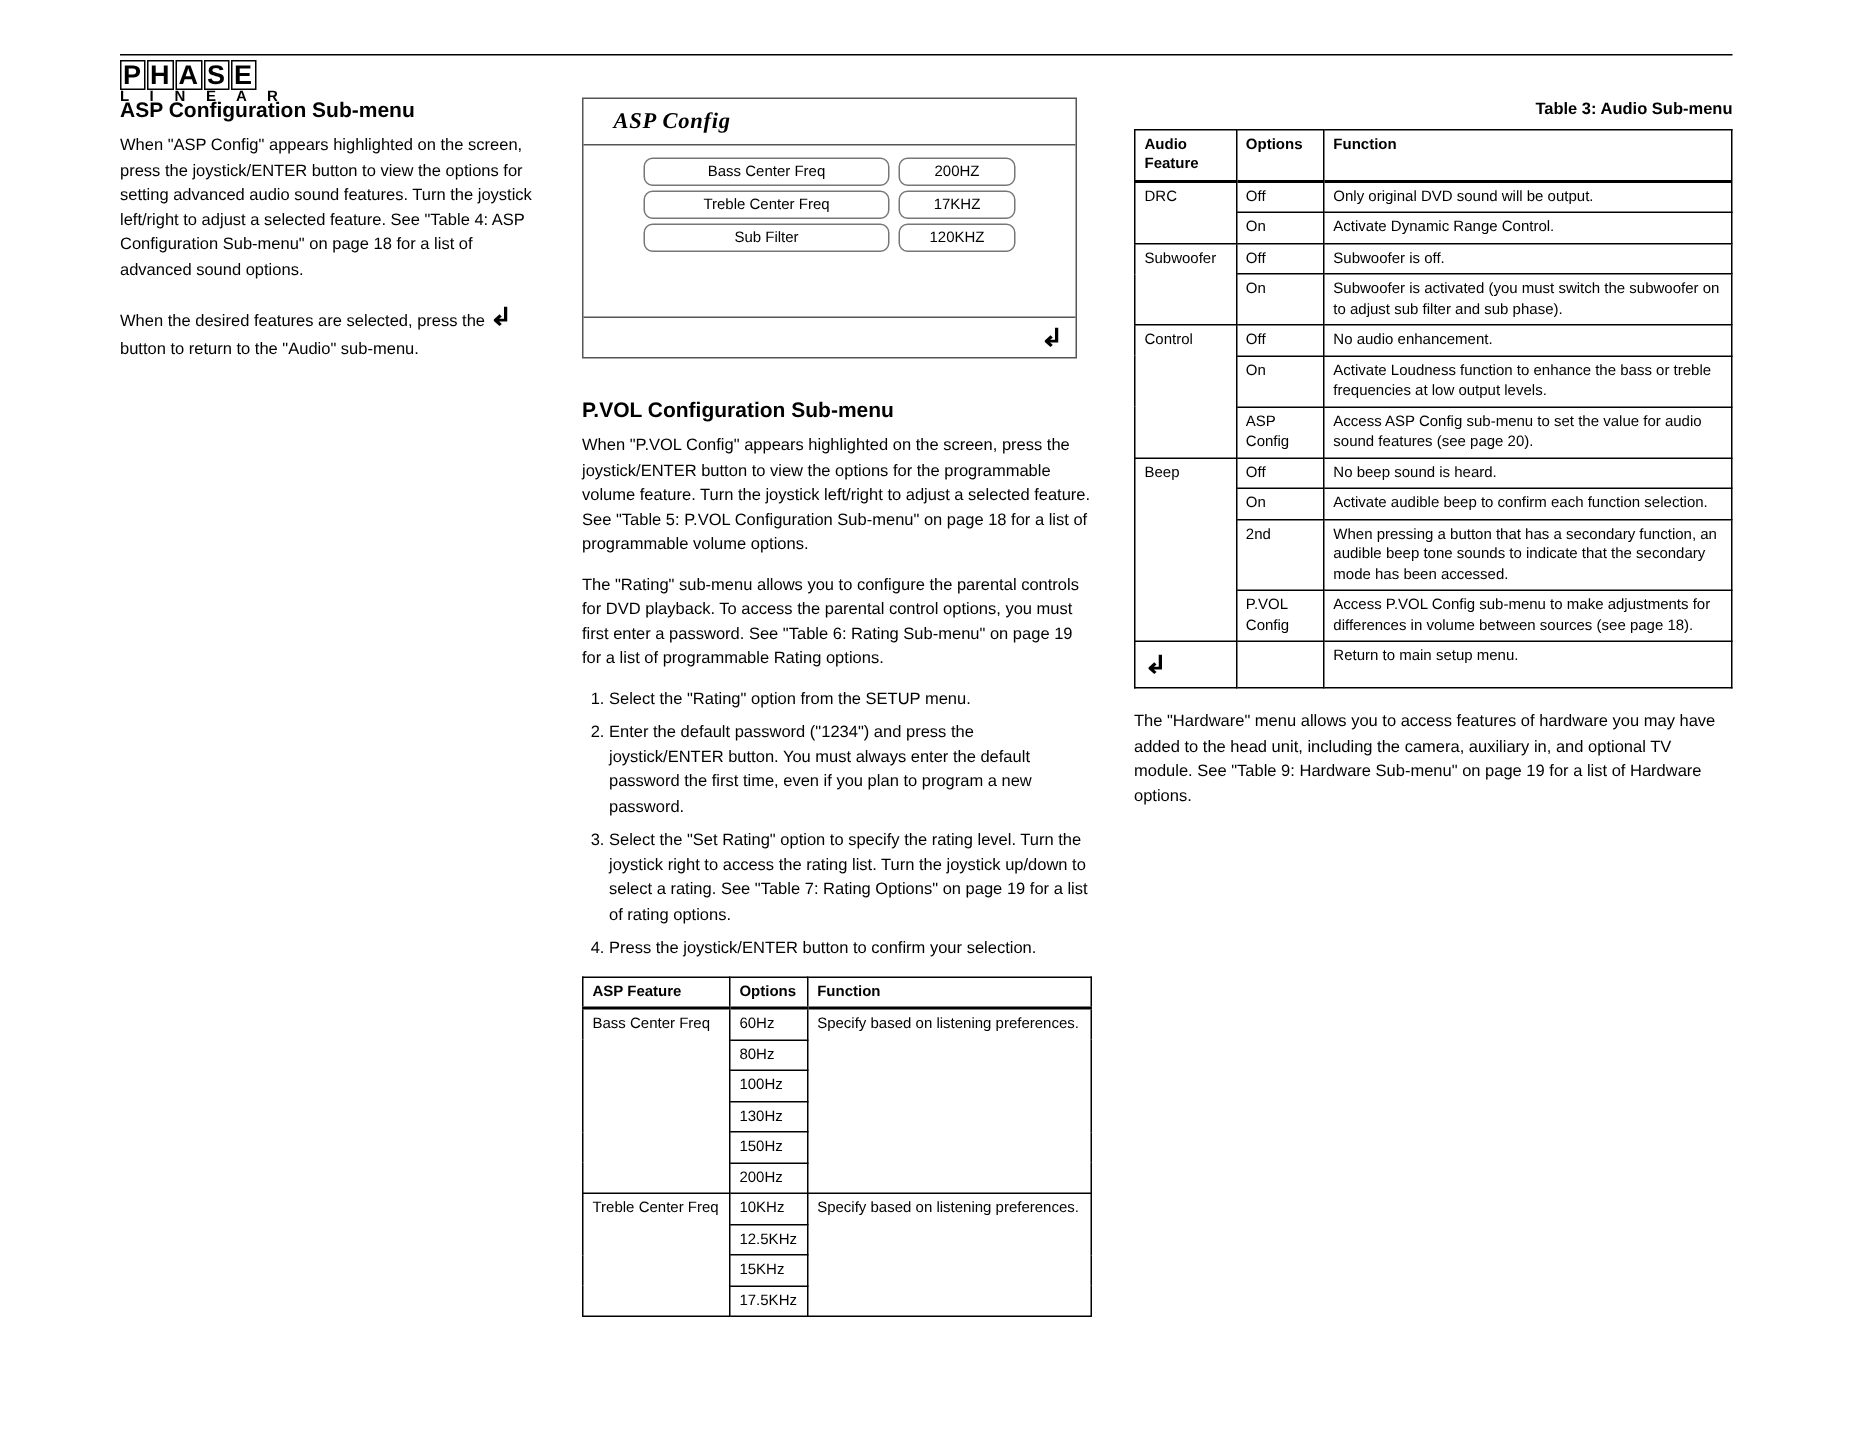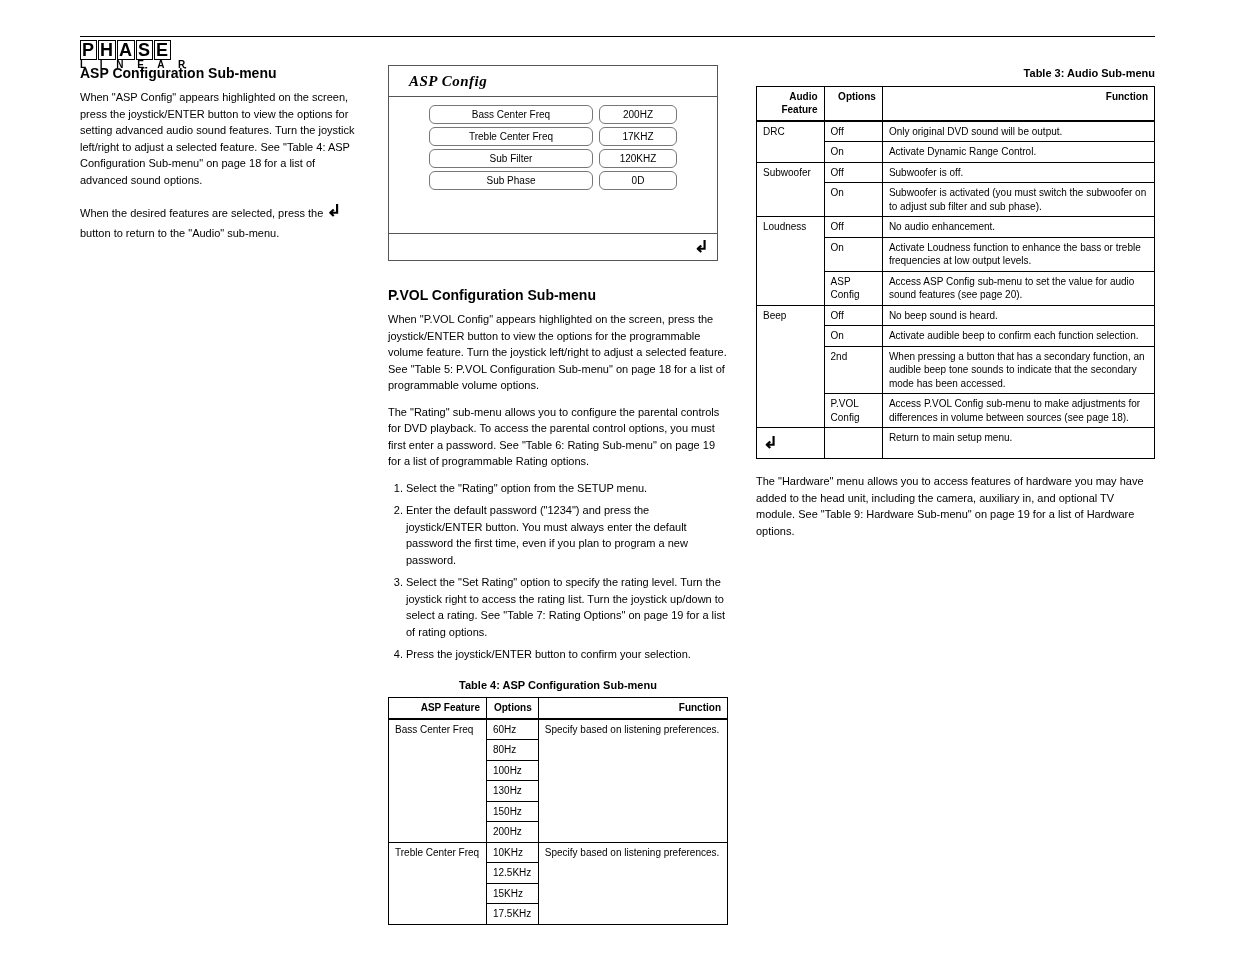--- a/index.html
+++ b/index.html
@@ -127,21 +127,21 @@
   table.chart th, table.chart td {
     border: 1px solid #000;
     padding: 3px 6px;
     text-align: left;
     vertical-align: top;
     font: 10px/1.35 Arial, sans-serif;
   }
   table.chart thead th {
     border-bottom: 2.5px double #000;
     font-weight: 700;
-    text-align: right;
+    text-align: left;
     background: #fff;
   }
   table.chart .feature-cell { font-weight: 400; }
 </style>
 </head>
 <body>
 
 <div class="page">
 
   <div class="logo">
@@ -179,42 +179,37 @@
             <div class="pill val">200HZ</div>
           </div>
           <div class="asp-row">
             <div class="pill lab">Treble Center Freq</div>
             <div class="pill val">17KHZ</div>
           </div>
           <div class="asp-row">
             <div class="pill lab">Sub Filter</div>
             <div class="pill val">120KHZ</div>
           </div>
-          <div class="asp-row">
-            <div class="pill lab">Sub Phase</div>
-            <div class="pill val">0D</div>
-          </div>
         </div>
         <div class="asp-foot">
           <span class="back-icon">↲</span>
         </div>
       </div>
 
       <h3 class="sec">P.VOL Configuration Sub-menu</h3>
       <p>When "P.VOL Config" appears highlighted on the screen, press the joystick/ENTER button to view the options for the programmable volume feature. Turn the joystick left/right to adjust a selected feature. See "Table 5: P.VOL Configuration Sub-menu" on page 18 for a list of programmable volume options.</p>
 
       <p>The "Rating" sub-menu allows you to configure the parental controls for DVD playback. To access the parental control options, you must first enter a password. See "Table 6: Rating Sub-menu" on page 19 for a list of programmable Rating options.</p>
       <ol>
         <li>Select the "Rating" option from the SETUP menu.</li>
         <li>Enter the default password ("1234") and press the joystick/ENTER button. You must always enter the default password the first time, even if you plan to program a new password.</li>
         <li>Select the "Set Rating" option to specify the rating level. Turn the joystick right to access the rating list. Turn the joystick up/down to select a rating. See "Table 7: Rating Options" on page 19 for a list of rating options.</li>
         <li>Press the joystick/ENTER button to confirm your selection.</li>
       </ol>
 
-      <p style="font-weight:700; text-align:center; margin:14px 0 4px 0;">Table 4: ASP Configuration Sub-menu</p>
       <table class="chart" id="table4">
           <thead>
             <tr>
               <th>ASP Feature</th>
               <th>Options</th>
               <th>Function</th>
             </tr>
           </thead>
           <tbody>
             <tr>
@@ -279,21 +274,21 @@
             <tr>
               <td rowspan="2" class="feature-cell">Subwoofer</td>
               <td>Off</td>
               <td>Subwoofer is off.</td>
             </tr>
             <tr>
               <td>On</td>
               <td>Subwoofer is activated (you must switch the subwoofer on to adjust sub filter and sub phase).</td>
             </tr>
             <tr>
-              <td rowspan="3" class="feature-cell">Loudness</td>
+              <td rowspan="3" class="feature-cell">Control</td>
               <td>Off</td>
               <td>No audio enhancement.</td>
             </tr>
             <tr>
               <td>On</td>
               <td>Activate Loudness function to enhance the bass or treble frequencies at low output levels.</td>
             </tr>
             <tr>
               <td>ASP Config</td>
               <td>Access ASP Config sub-menu to set the value for audio sound features (see page 20).</td>

